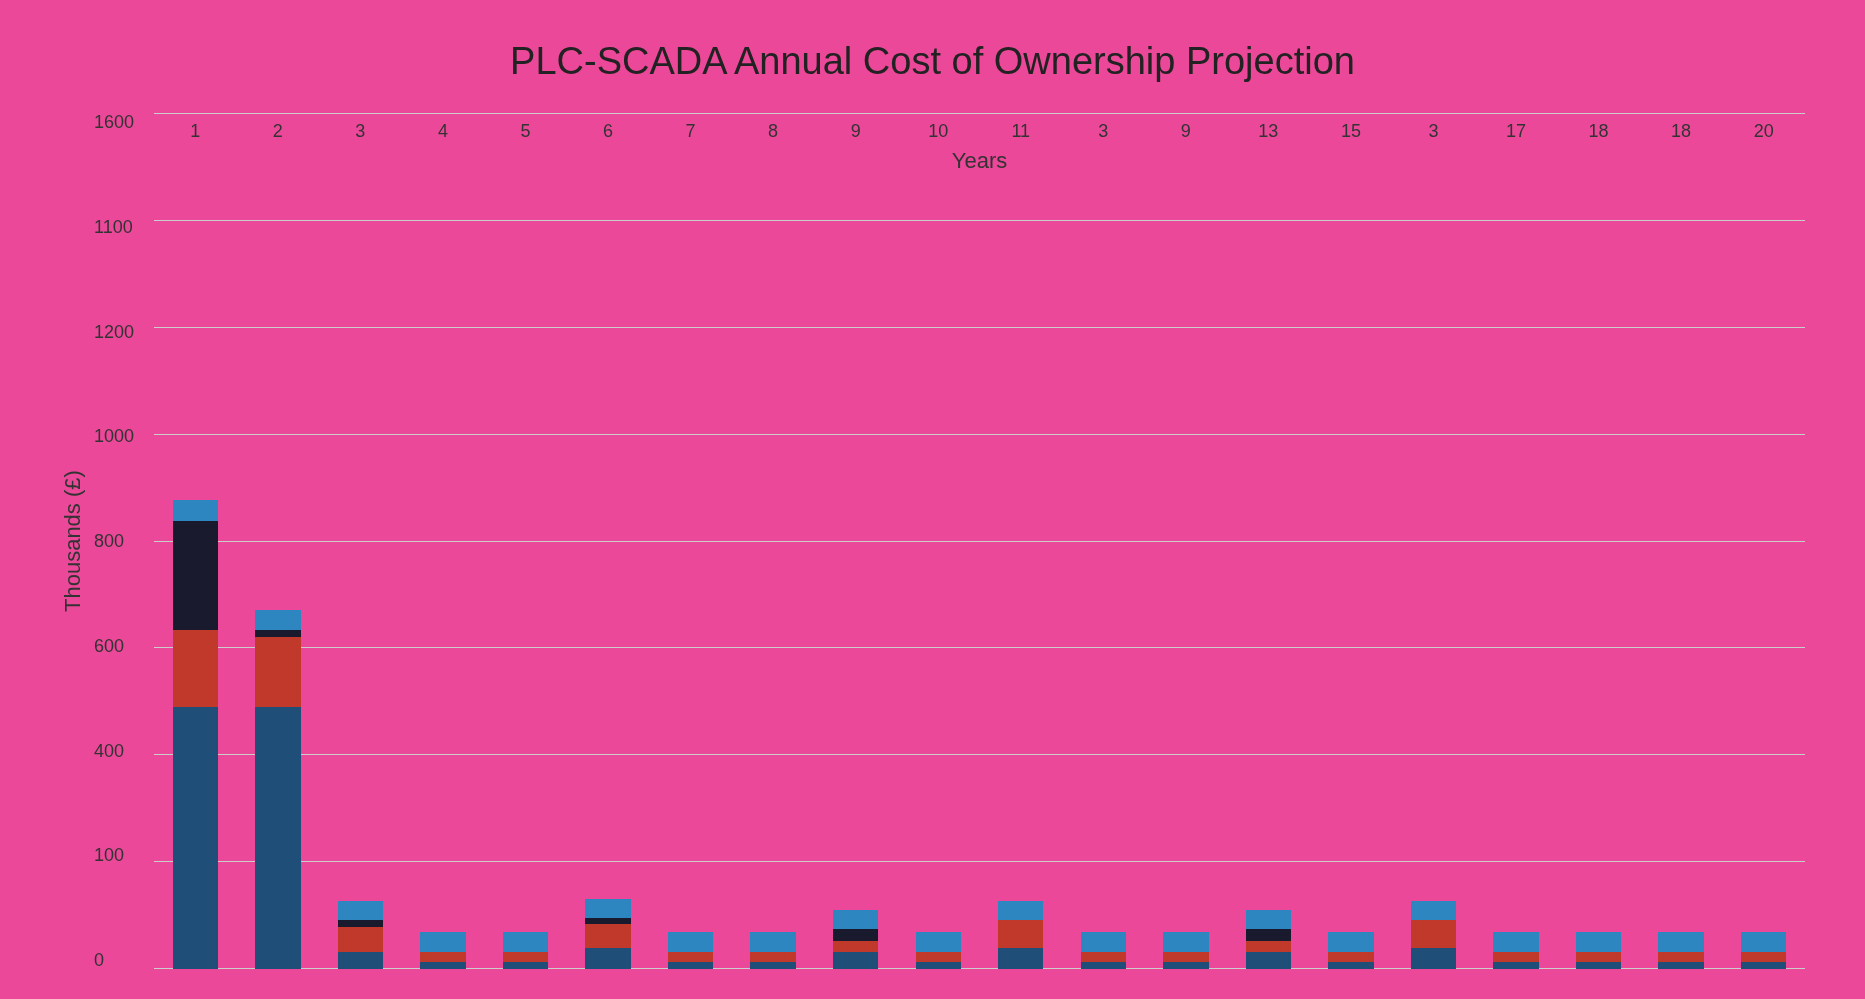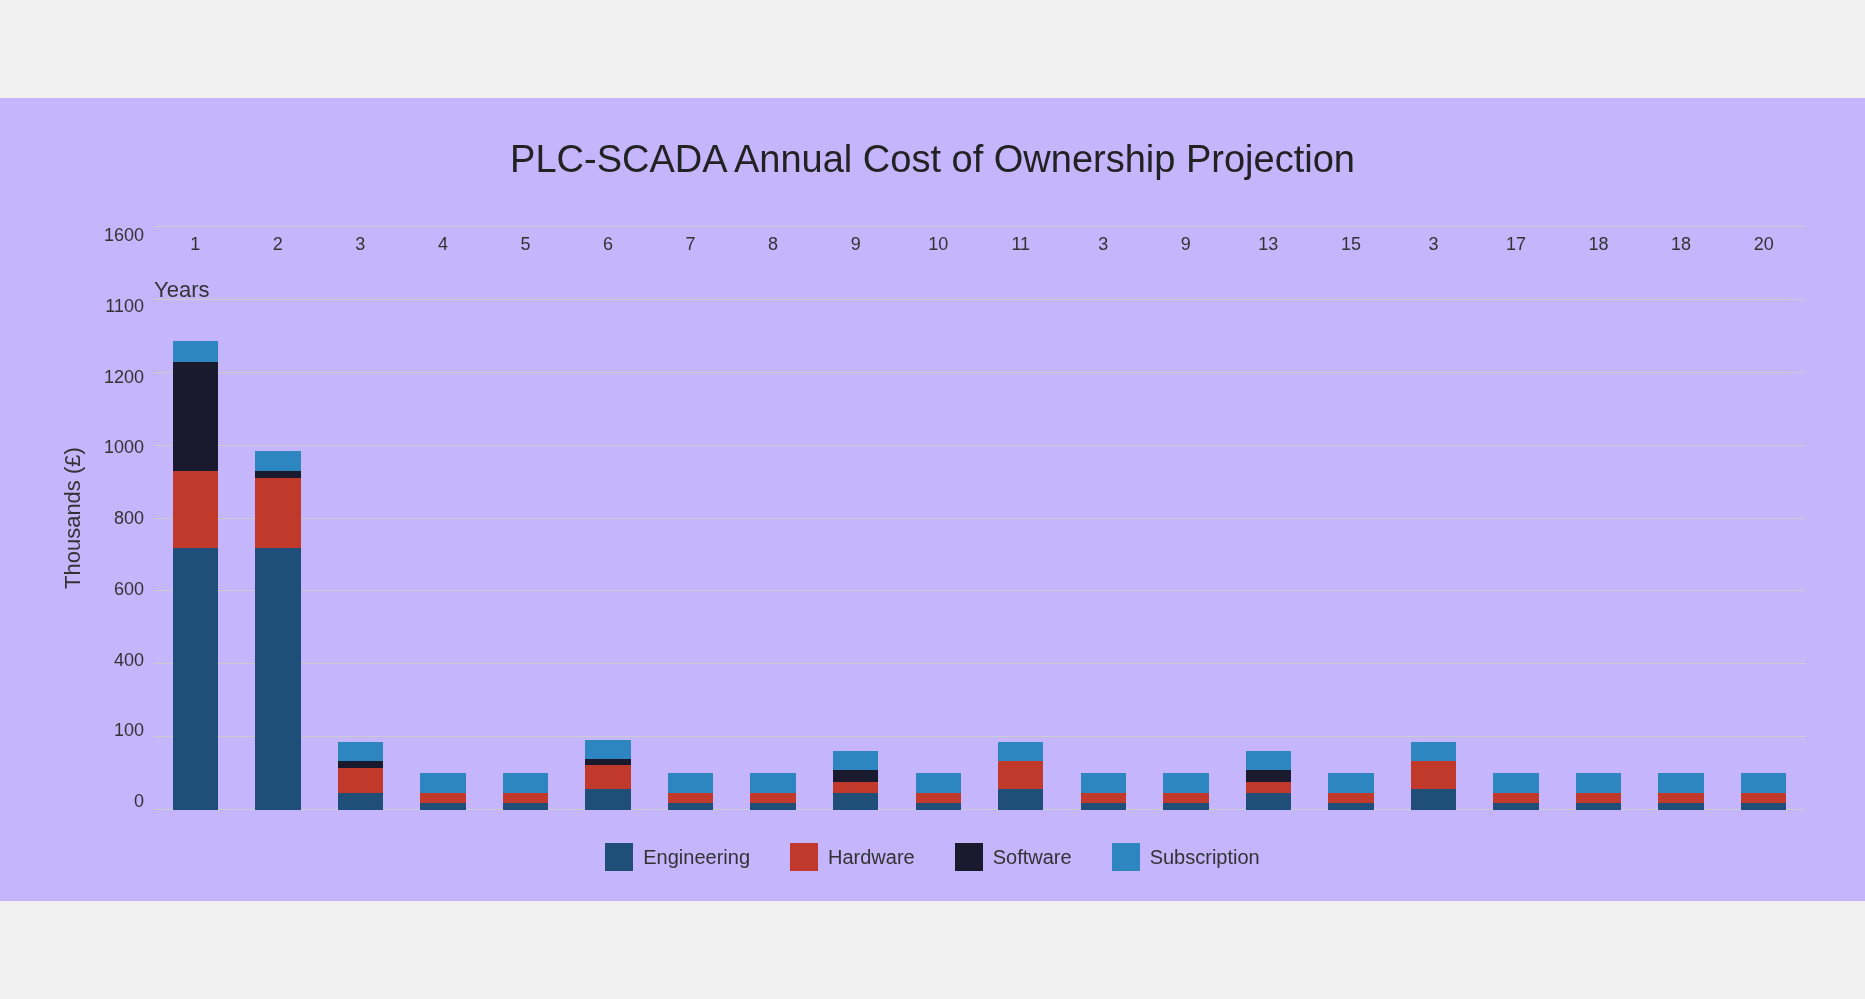--- a/index.html
+++ b/index.html
@@ -6,29 +6,28 @@
     body {
       background: #f0f0f0;
       font-family: 'Segoe UI', Arial, sans-serif;
       width: 1865px;
       height: 999px;
       display: flex;
       align-items: center;
       justify-content: center;
     }
     .chart-container {
-      background: #c4b5fd;
+      background: #ec4899;
       width: 1865px;
-      height: 803px;
+      height: 999px;
       position: relative;
       display: flex;
       flex-direction: column;
       align-items: center;
       padding: 40px 60px 30px 60px;
-      gap: 15px;
     }
     .chart-title {
       font-size: 38px;
       font-weight: 400;
       color: #222;
       margin-bottom: 30px;
       text-align: center;
     }
     .chart-area {
       display: flex;
@@ -44,21 +43,21 @@
       transform: rotate(180deg);
       font-size: 22px;
       color: #333;
       margin-right: 8px;
       white-space: nowrap;
     }
     .y-axis {
       display: flex;
       flex-direction: column;
       justify-content: space-between;
-      align-items: flex-end;
+      align-items: flex-start;
       padding-right: 10px;
       width: 60px;
       position: relative;
     }
     .y-tick {
       font-size: 18px;
       color: #333;
       line-height: 1;
     }
     .plot-area {
@@ -113,24 +112,24 @@
       width: 100%;
       margin-top: 8px;
     }
     .x-tick {
       flex: 1;
       text-align: center;
       font-size: 18px;
       color: #333;
     }
     .x-axis-label {
-      text-align: left;
+      text-align: center;
       font-size: 22px;
       color: #333;
-      margin-top: 22px;
+      margin-top: 6px;
     }
     .legend {
       display: flex;
       flex-direction: row;
       align-items: center;
       justify-content: center;
       gap: 40px;
       margin-top: 18px;
     }
     .legend-item {
@@ -342,31 +341,13 @@
           <div class="x-tick">15</div>
           <div class="x-tick">3</div>
           <div class="x-tick">17</div>
           <div class="x-tick">18</div>
           <div class="x-tick">18</div>
           <div class="x-tick">20</div>
         </div>
       <div class="x-axis-label">Years</div>
     </div>
   </div>
-  <div class="legend" id="legend">
-      <div class="legend-item">
-        <div class="legend-swatch" style="background: rgb(31, 78, 121);"></div>
-        <span>Engineering</span>
-      </div>
-      <div class="legend-item">
-        <div class="legend-swatch" style="background: rgb(192, 57, 43);"></div>
-        <span>Hardware</span>
-      </div>
-      <div class="legend-item">
-        <div class="legend-swatch" style="background: rgb(26, 26, 46);"></div>
-        <span>Software</span>
-      </div>
-      <div class="legend-item">
-        <div class="legend-swatch" style="background: rgb(46, 134, 193);"></div>
-        <span>Subscription</span>
-      </div>
-    </div>
 </div>
 
 </body></html>

